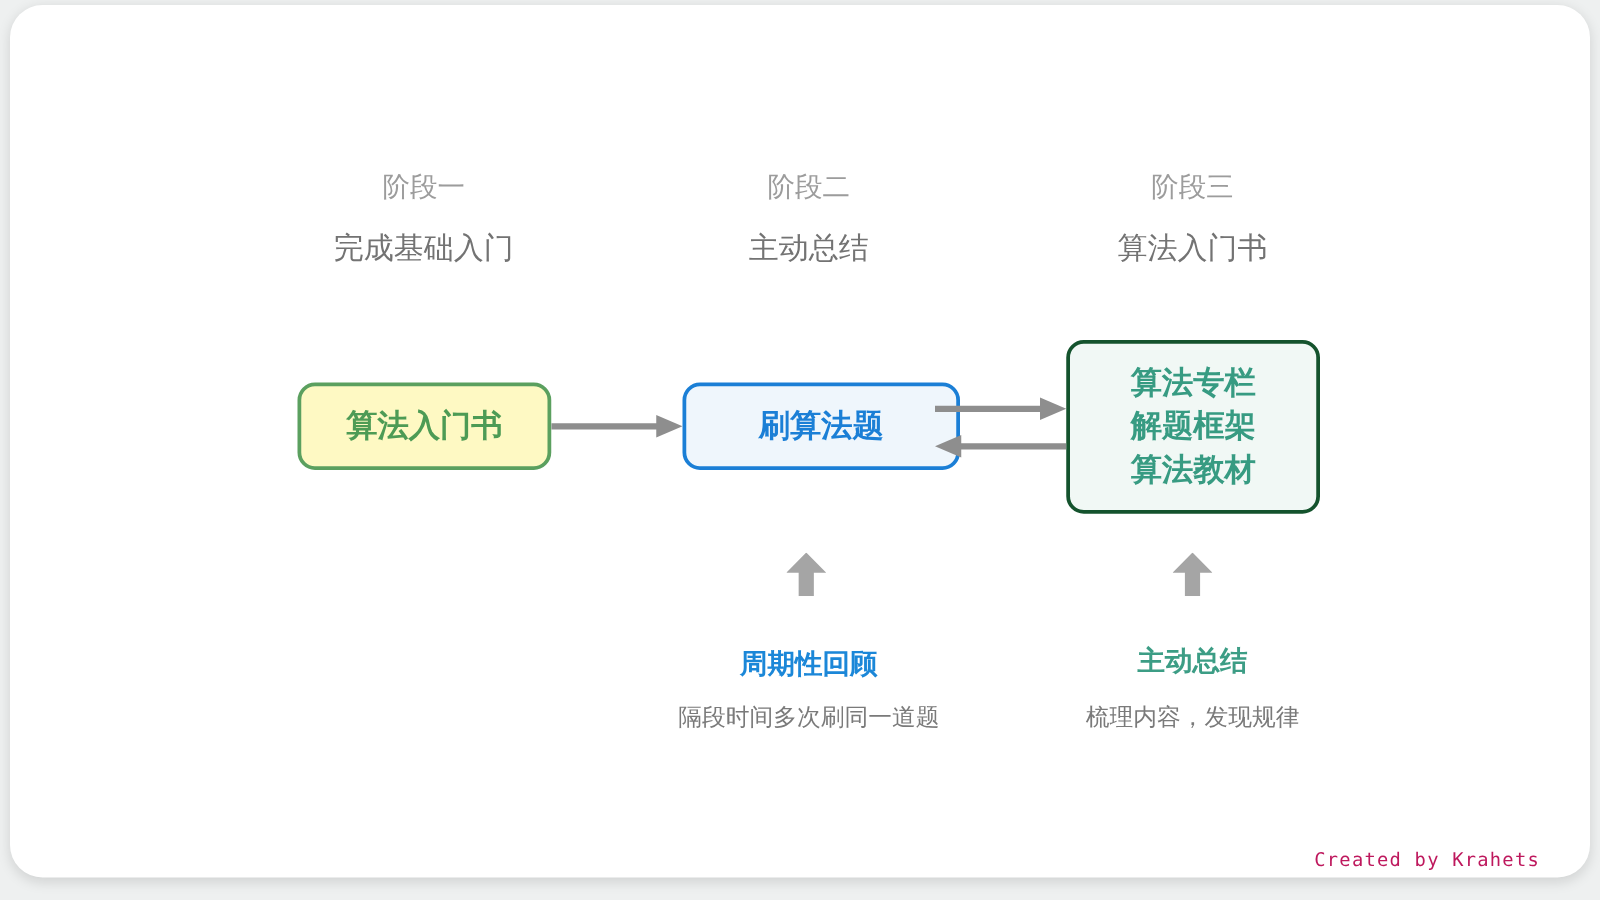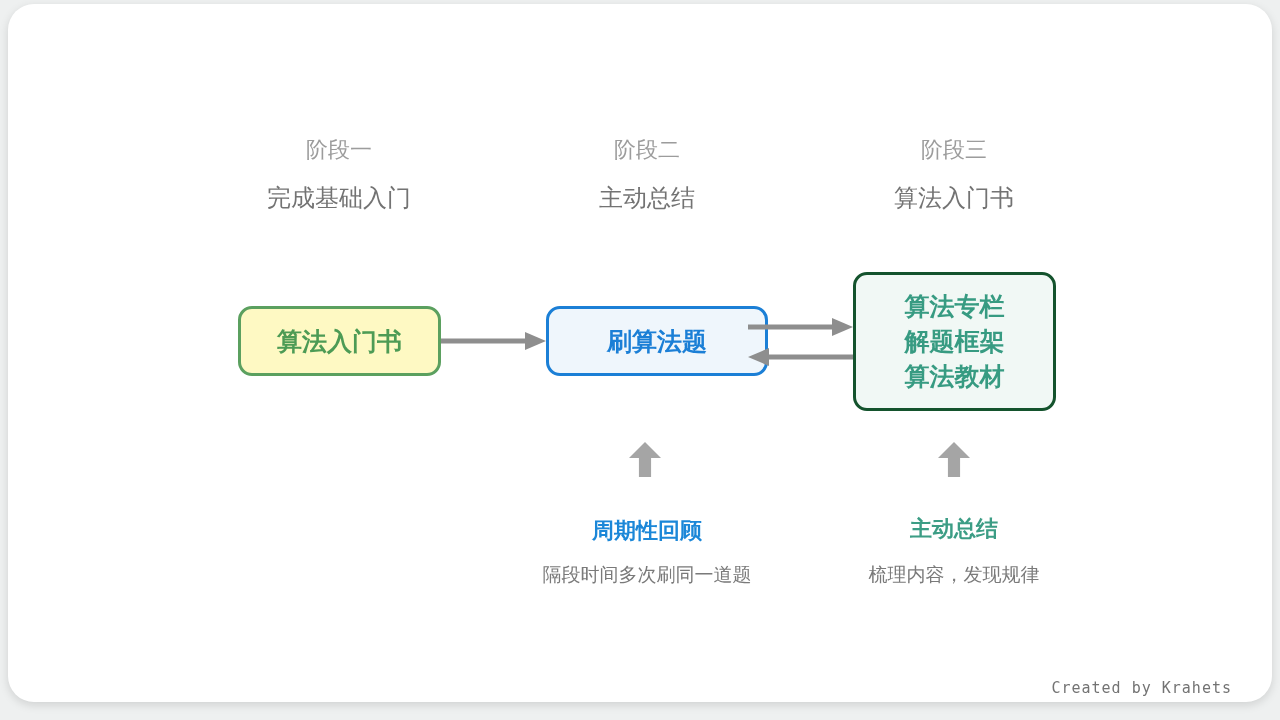--- a/index.html
+++ b/index.html
@@ -70,21 +70,21 @@
     font-weight: 400;
   }
 
   .footer-credit {
     position: absolute;
     right: 40px;
     top: 675px;
     font-family: "DejaVu Sans Mono", monospace;
     font-size: 15px;
     letter-spacing: 1px;
-    color: #737373;
+    color: #be185d;
   }
 </style>
 </head>
 <body>
 
 <div class="card">
 
   <div class="abs centered stage-label" style="left:331px; top:131px;">阶段一</div>
   <div class="abs centered stage-subtitle" style="left:331px; top:178px;">完成基础入门</div>
 

